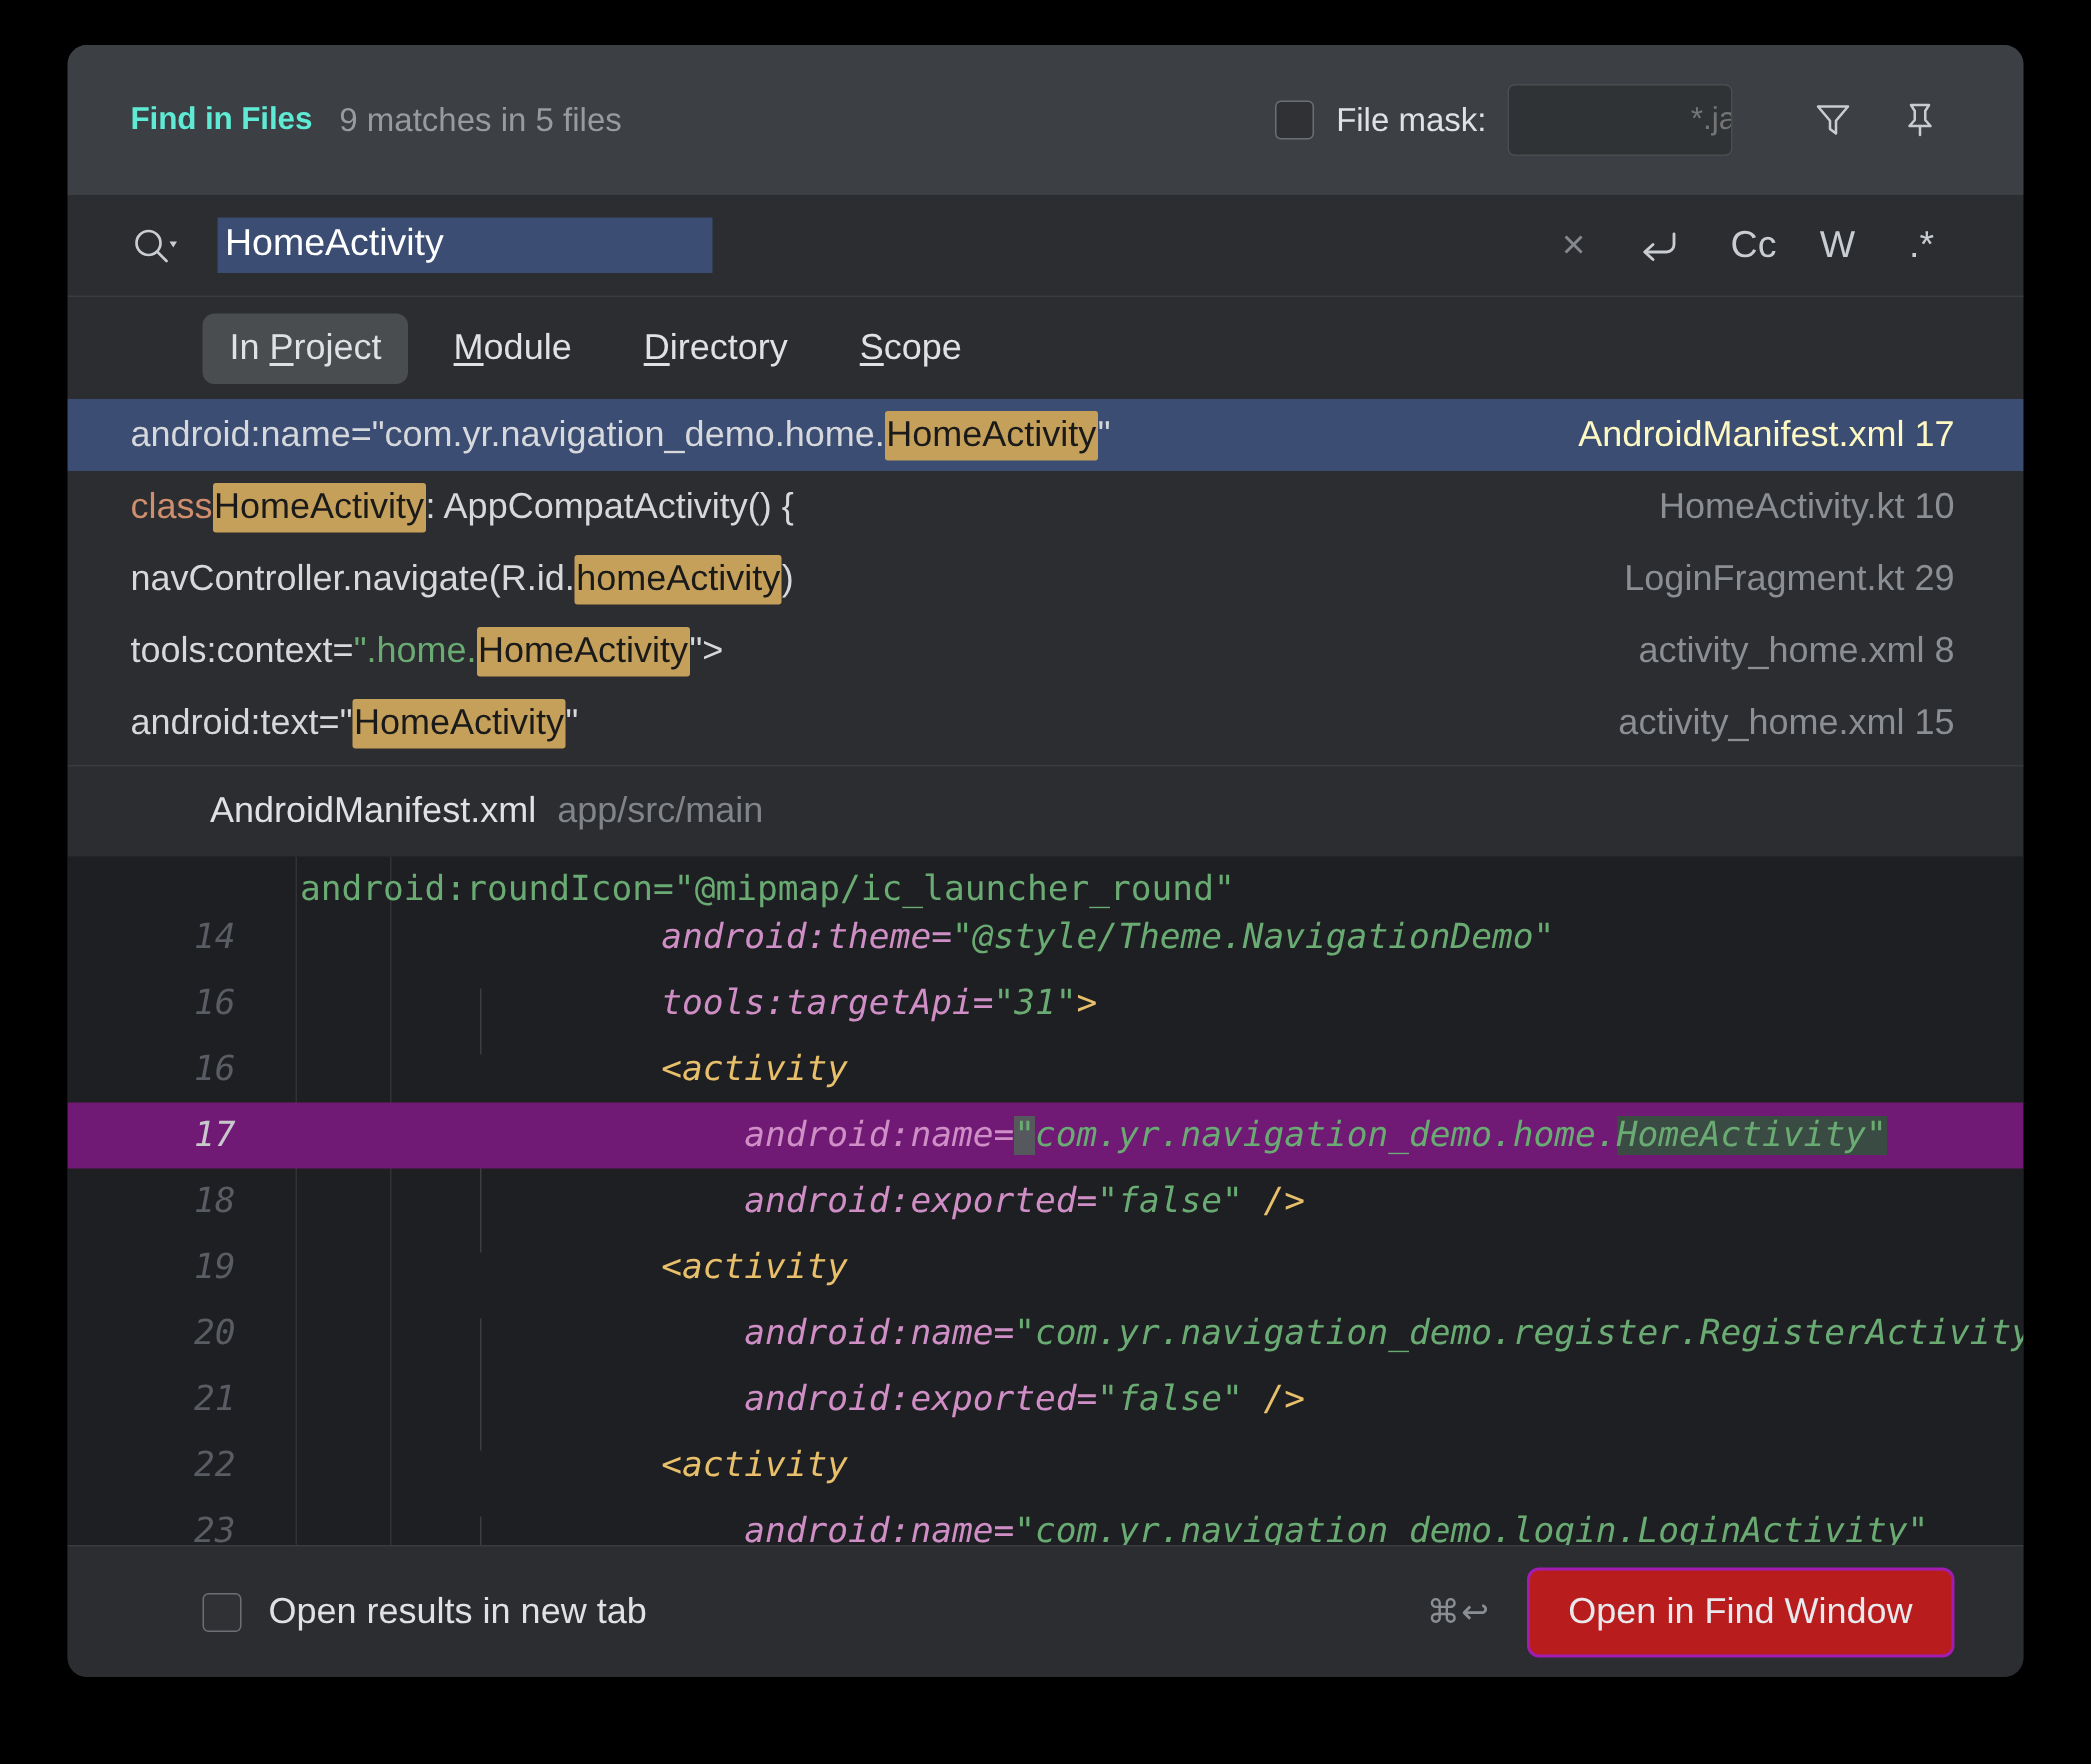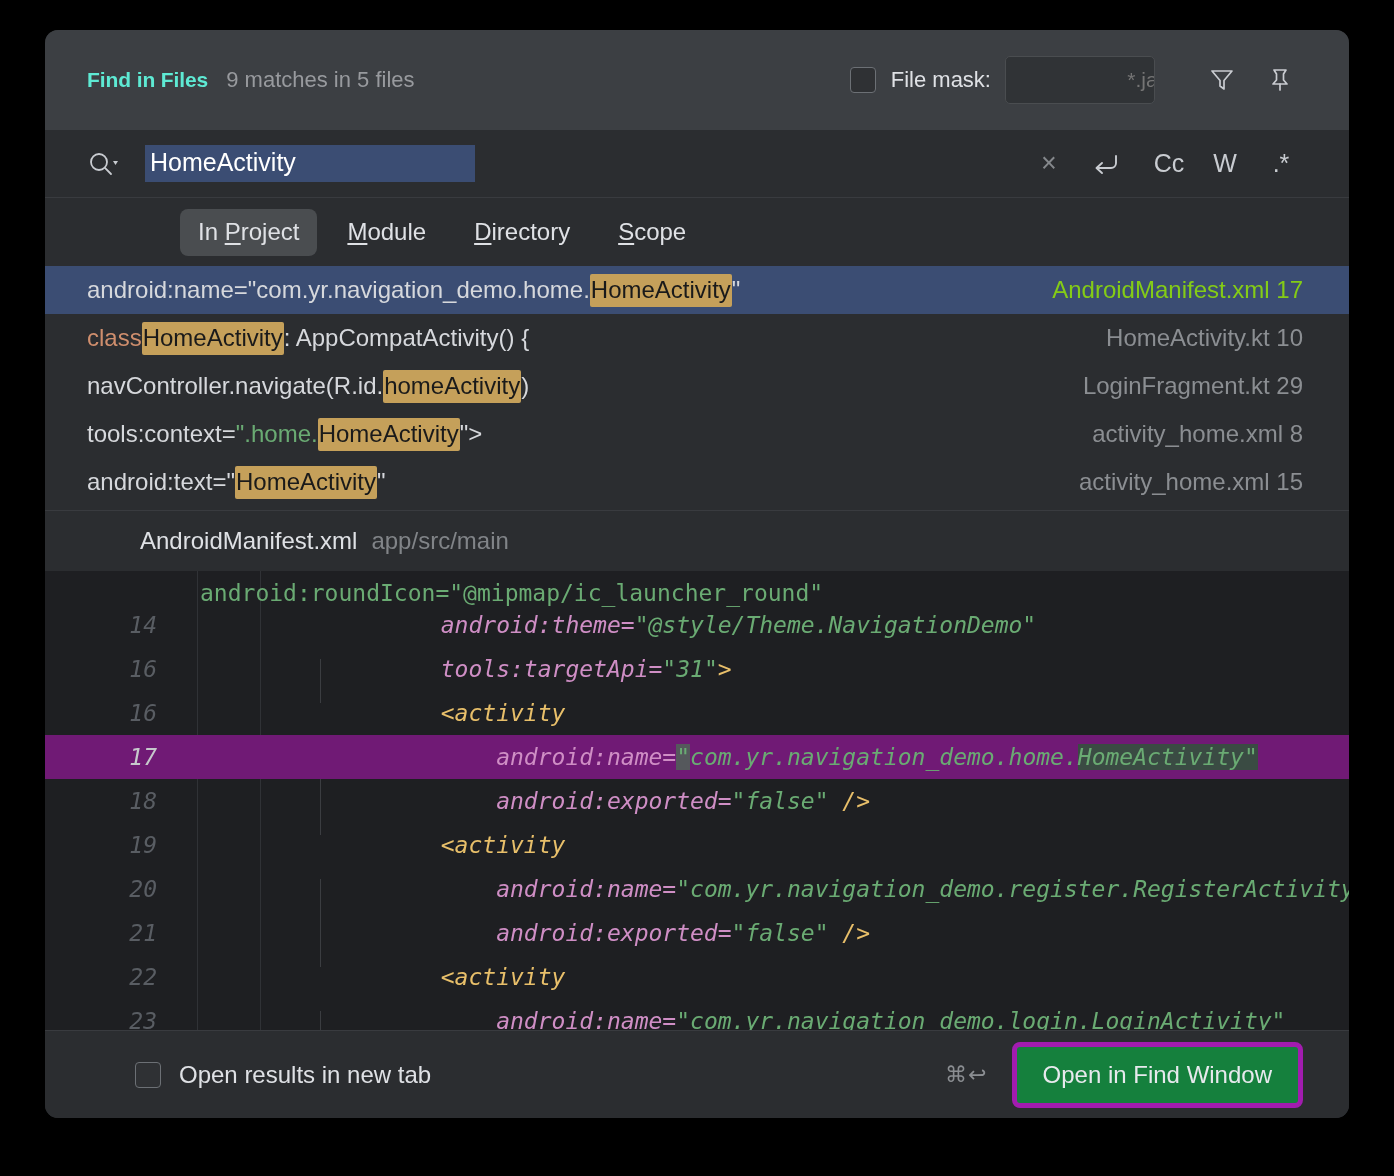--- a/index.html
+++ b/index.html
@@ -133,21 +133,20 @@
   #w-btn { margin-right: 12px; }
 
   
   #tabs-row {
     height: 68px;
     display: flex;
     align-items: center;
     padding-left: 90px;
     flex: 0 0 auto;
     gap: 0px;
-    margin-left: 45px;
   }
   .tab {
     font-size: 24px;
     color: #dfe1e5;
     padding: 9px 18px 10px 18px;
     border-radius: 8px;
     cursor: pointer;
     white-space: nowrap;
     margin-right: 12px;
   }
@@ -171,21 +170,21 @@
     white-space: nowrap;
   }
   .result-row.selected { background: #3b4d73; }
   .result-text { display: flex; align-items: baseline; }
   .result-file {
     margin-left: auto;
     color: #8b8e92;
     padding-left: 24px;
     font-size: 24px;
   }
-  .result-row.selected .result-file { color: #84cc16; }
+  .result-row.selected .result-file { color: #fef9c3; }
   .hl {
     background: #c5a05a;
     color: #1a1a1a;
     padding: 2px 1px 3px 1px;
     border-radius: 2px;
   }
   .kw { color: #cf8e6d; }
   .str { color: #6aab73; }
 
   
@@ -264,22 +263,22 @@
     border-top: 1px solid #393b3f;
     display: flex;
     align-items: center;
     padding: 0 46px 0 90px;
     flex: 0 0 auto;
   }
   #footer-label { font-size: 24px; color: #dfe1e5; margin-left: 18px; }
   #footer-right { margin-left: auto; display: flex; align-items: center; }
   #shortcut { font-size: 22px; color: #8b8e92; margin-right: 24px; letter-spacing: 1px; }
   #open-find-btn {
-    background: #15803d;
-    border: 5px solid #a21caf;
+    background: #b91c1c;
+    border: 2px solid #a21caf;
     border-radius: 8px;
     color: #e7e9ed;
     font-size: 24px;
     padding: 14px 26px;
     cursor: pointer;
     font-family: "Liberation Sans", sans-serif;
   }
 </style>
 </head>
 <body>

